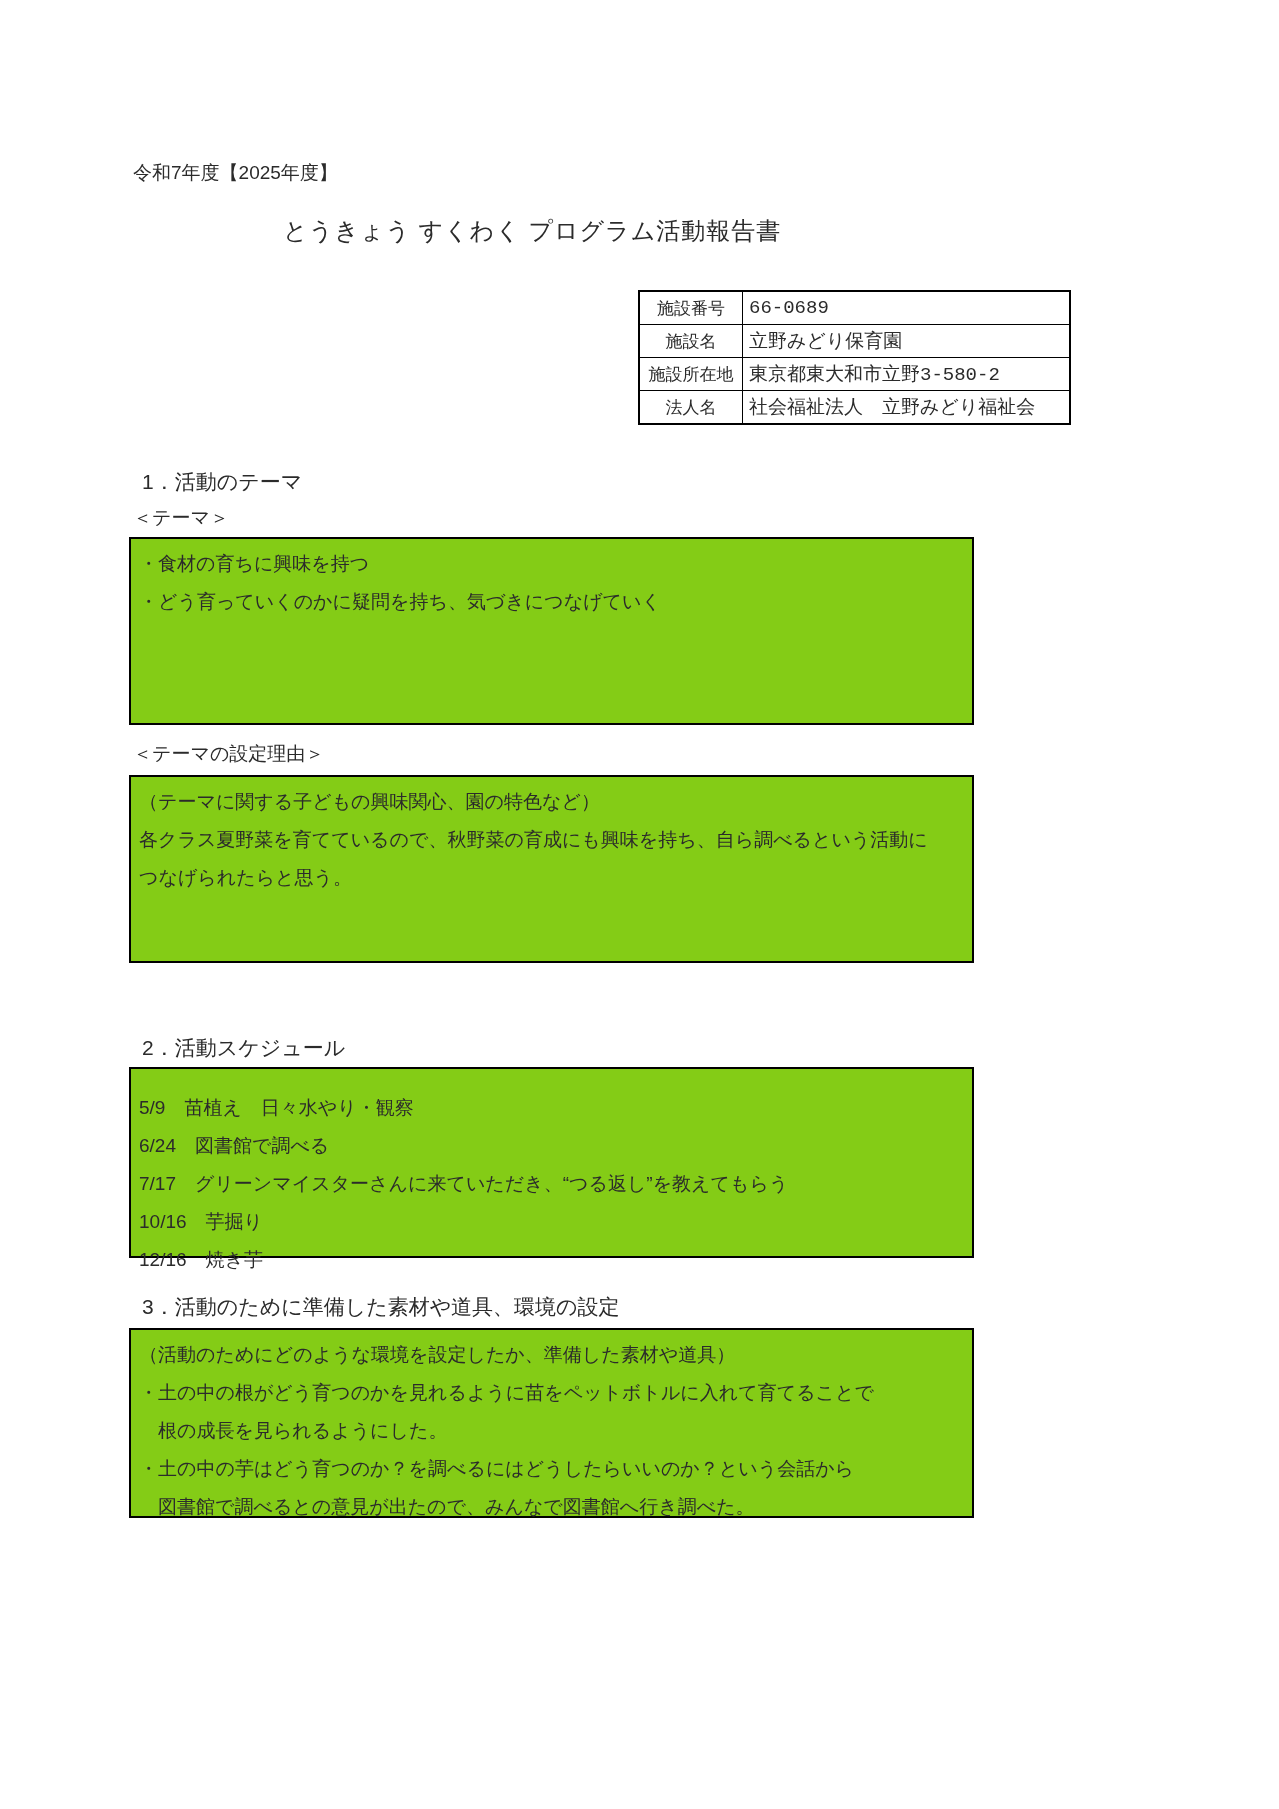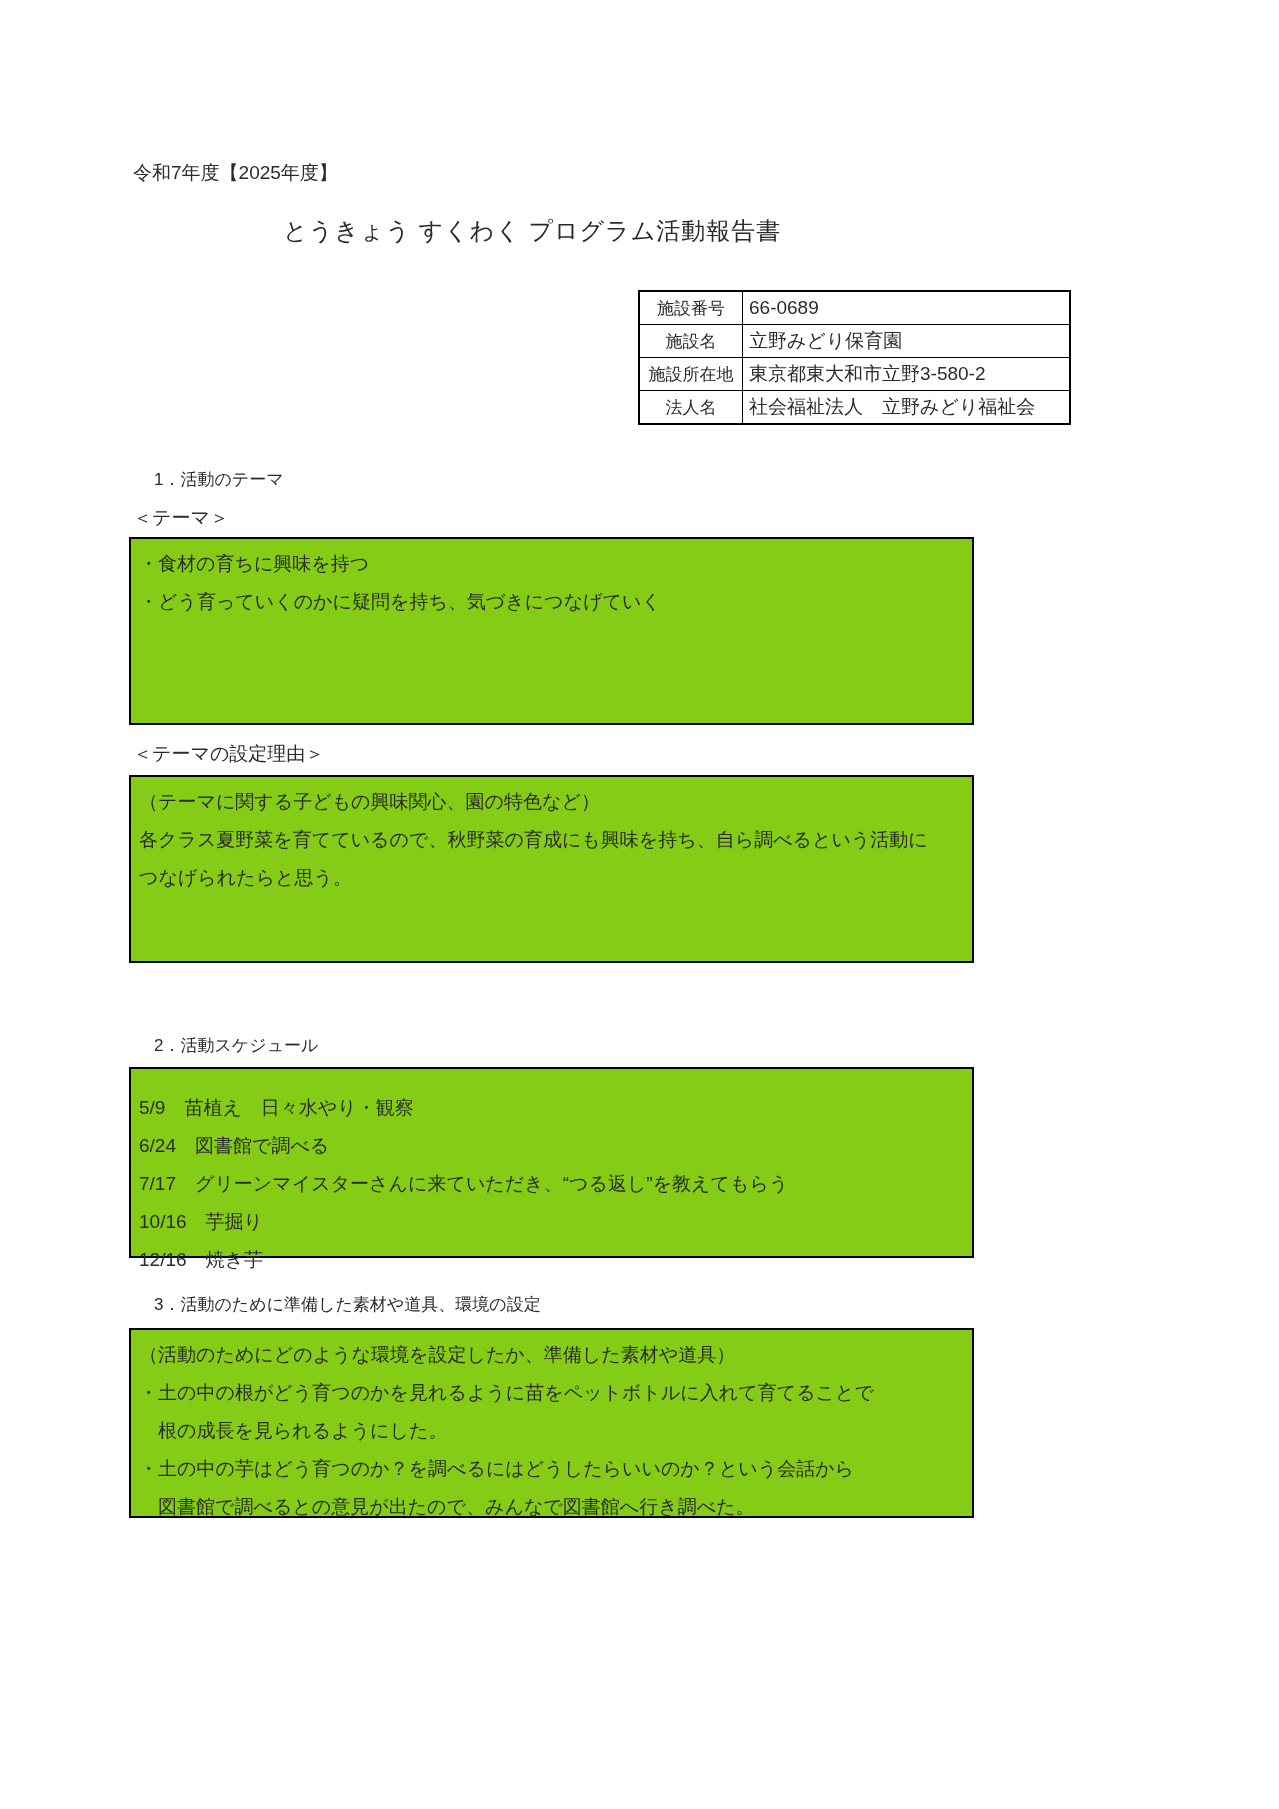--- a/index.html
+++ b/index.html
@@ -20,33 +20,34 @@
     left:638px;top:290px;
     border-collapse:collapse;
     border:2px solid #000;
   }
   .facility-table td{
     border:1.5px solid #000;
     height:32px;
     font-size:19px;
     padding:0 6px;
     white-space:nowrap;
+    font-family:Liberation Mono, monospace;
   }
   .facility-table td.lbl{
     width:98px;
     text-align:center;
     font-size:17px;
     padding:0 2px;
   }
   .facility-table td.val{
     width:314px;
     text-align:left;
   }
 
-  .sec-heading{left:142px;font-size:17px;margin-left:12px;}
+  .sec-heading{left:142px;font-size:21px;}
   .sub-label{left:133px;font-size:19px;}
 
   .content-box{
     left:129px;
     width:845px;
     border:2px solid #000;
     background:#84cc16;
     box-sizing:border-box;
     padding:6px 8px 0 8px;
   }

